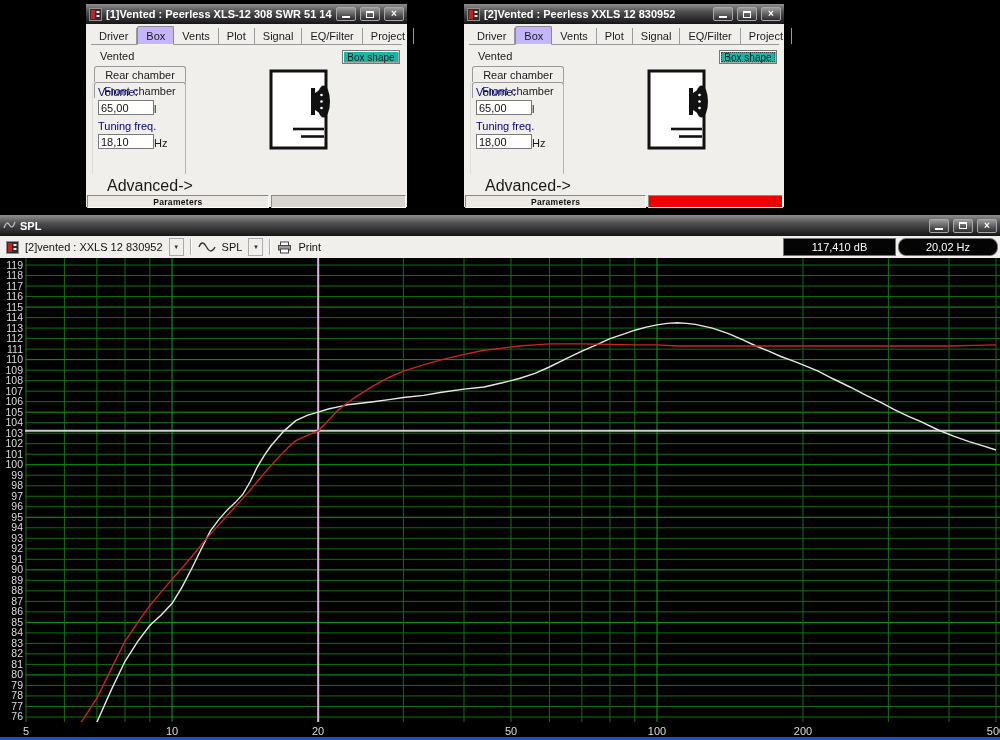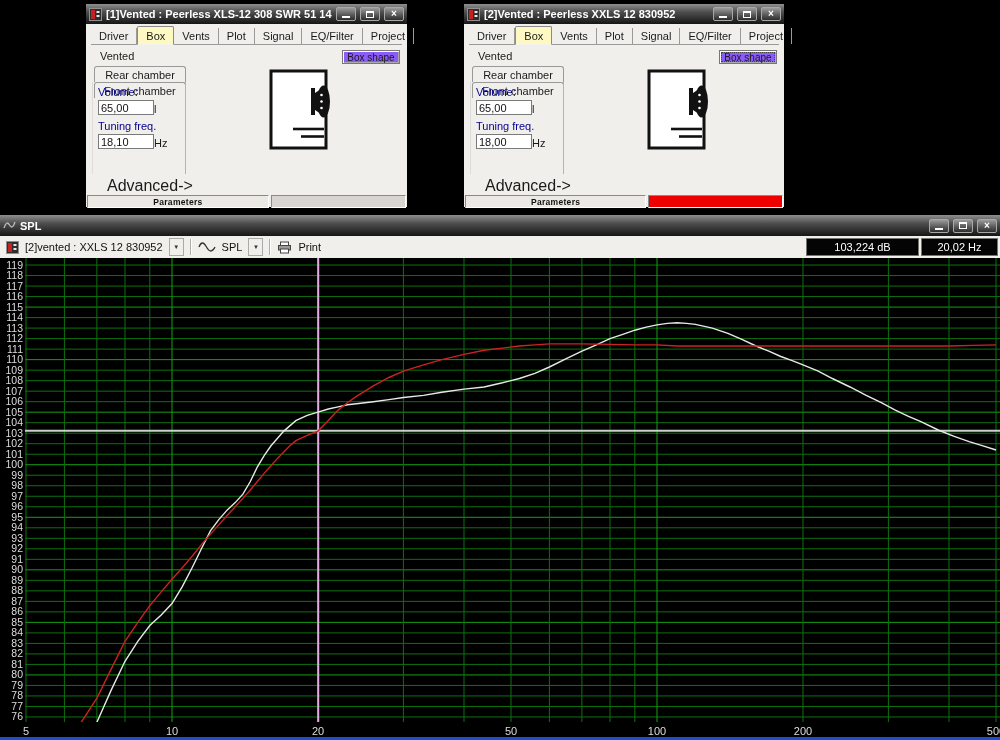--- a/index.html
+++ b/index.html
@@ -17,26 +17,26 @@
     background:linear-gradient(180deg,#9b9b9b,#5c5c5c 55%,#2e2e2e); border:1px solid #a8a8a8; border-radius:2px; cursor:default; }
   .glyph-min { width:8px; height:2px; background:#fff; margin-top:6px; }
   .glyph-max { width:8px; height:7px; border:1px solid #fff; border-top-width:2px; }
   .glyph-close { color:#fff; font-weight:bold; font-size:10px; line-height:1; }
 
   .win-body { position:relative; width:100%; height:calc(100% - 20px); }
 
   
   .tabstrip { display:flex; align-items:flex-end; height:19px; margin:2px 5px 0 5px; border-bottom:1px solid #9a9a9a; font-size:11px; }
   .tab { padding:2px 8px 2px 8px; color:#1a1a1a; border-right:1px solid #9a9a9a; white-space:nowrap; }
-  .tab.active { background:#fef9c3; border:1px solid #8a8a8a; border-bottom:1px solid #f4f2ef; margin-bottom:-1px;
+  .tab.active { background:#c4b5fd; border:1px solid #8a8a8a; border-bottom:1px solid #f4f2ef; margin-bottom:-1px;
     border-top-left-radius:2px; border-top-right-radius:2px; padding-top:3px; }
 
   .group-label { position:absolute; left:14px; top:24px; font-size:11px; color:#1a1a1a; }
   .boxshape-btn { position:absolute; right:7px; top:24px; width:58px; height:14px; font-size:10px; color:#1a1a1a;
-    background:#8b5cf6; border:1px solid #777; box-shadow:inset 1px 1px 0 #fff, inset -1px -1px 0 #aaa;
+    background:#14b8a6; border:1px solid #777; box-shadow:inset 1px 1px 0 #fff, inset -1px -1px 0 #aaa;
     display:flex; align-items:center; justify-content:center; }
   .boxshape-btn.focused { outline:1px dotted #444; outline-offset:-3px; }
 
   .chamber-row { position:absolute; left:8px; top:40px; display:flex;flex-direction:column; }
   .chamber-tab { width:92px; height:16px; font-size:11px; color:#1a1a1a; display:flex; align-items:center; justify-content:center;
     border:1px solid #999; border-bottom:none; border-top-left-radius:3px; border-top-right-radius:3px; background:#f1efec; margin-right:4px; }
 
   .param-panel { position:absolute; left:6px; top:56px; width:94px; height:92px;
     border-left:1px solid #dedcd8; border-right:1px solid #b6b4b0; padding:4px 0 0 5px; }
   .field-label { color:#00008b; font-size:11px; margin-bottom:2px; }
@@ -59,21 +59,21 @@
   .spl .titlebar { height:21px; }
   .spl-toolbar { height:22px; background:#f1efec; display:flex; align-items:center; padding:0 6px; gap:6px; position:relative; }
   .tbar-text { font-size:11px; color:#111; white-space:nowrap; }
   .dd-btn { width:15px; height:18px; display:flex; align-items:center; justify-content:center;
     border:1px solid #aaa; background:#f1efec; font-size:6px; color:#333; }
   .tbar-sep { width:2px; height:16px; border-left:1px solid #b0ada8; border-right:1px solid #fff; }
   .readouts { position:absolute; right:2px; top:2px; display:flex; gap:2px; }
   .readout { height:18px; background:#040404; color:#fff; font-size:11px; display:flex; align-items:center; justify-content:center;
     border:1px solid #767472; }
   .readout.db { width:113px; }
-  .readout.hz { width:77px; }
+  .readout.hz { width:100px;border-radius:8px; }
   #spl-plot { display:block; }
   #spl-plot text { font-family:"Liberation Sans",sans-serif; }
 </style>
 </head>
 <body>
 
 <div class="desktop">
 
   <div class="app-window" style="left:84px; top:2px; width:325px; height:207px;">
     <div class="titlebar">
@@ -247,21 +247,21 @@
       <span class="tbar-text">SPL</span>
       <span class="dd-btn">▼</span>
       <span class="tbar-sep"></span>
       <svg width="15" height="13" viewBox="0 0 15 13">
           <rect x="3.5" y="1" width="8" height="4" fill="#fff" stroke="#444"></rect>
           <rect x="1.5" y="4.5" width="12" height="4.5" fill="#9a9a9a" stroke="#444"></rect>
           <rect x="3.5" y="8" width="8" height="4" fill="#fff" stroke="#444"></rect>
         </svg>
       <span class="tbar-text">Print</span>
       <div class="readouts">
-        <div class="readout db">103,224 dB</div>
+        <div class="readout db">117,410 dB</div>
         <div class="readout hz">20,02 Hz</div>
       </div>
     </div>
     <svg id="spl-plot" width="1000" height="480">
         <defs>
           <clipPath id="plotclip">
             <rect x="25" y="0" width="975" height="464"></rect>
           </clipPath>
         </defs>
         <line x1="25" y1="458.9717" x2="1000" y2="458.9717" stroke="#0d720d" stroke-width="1"></line>

